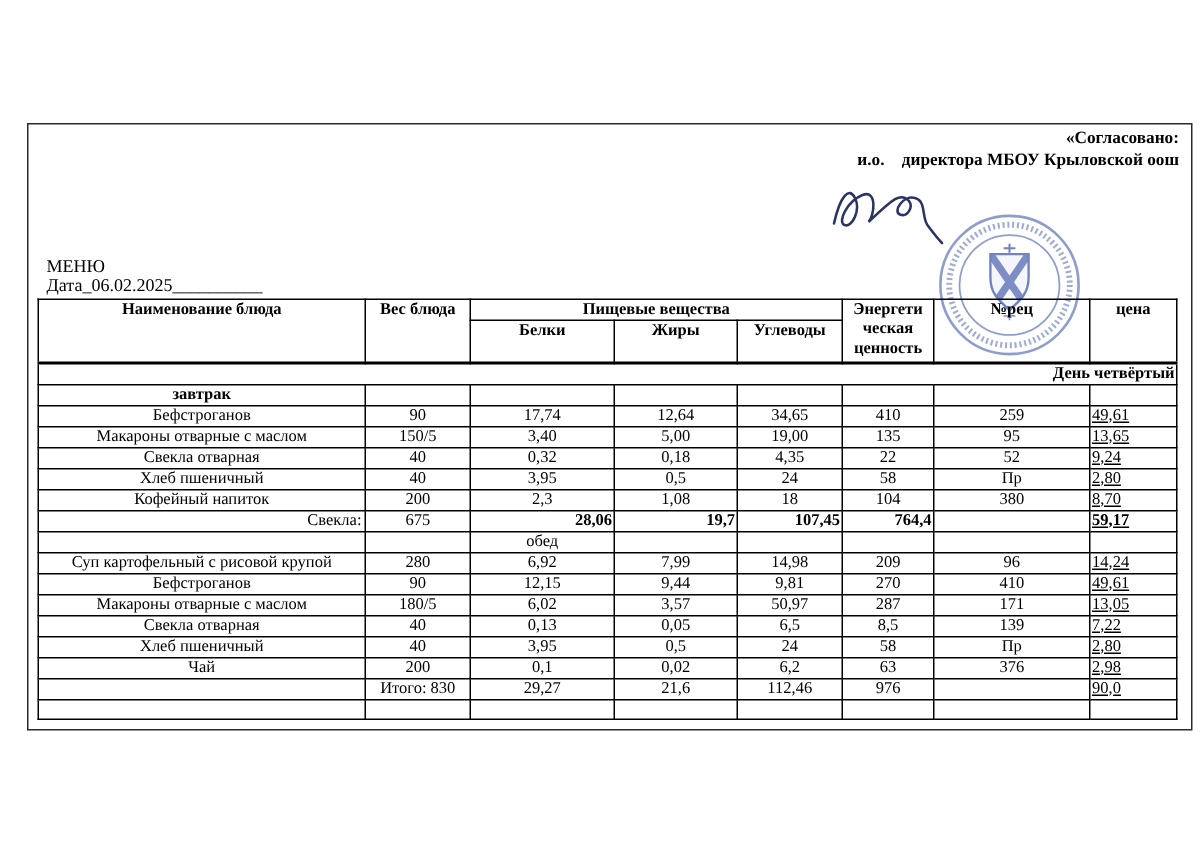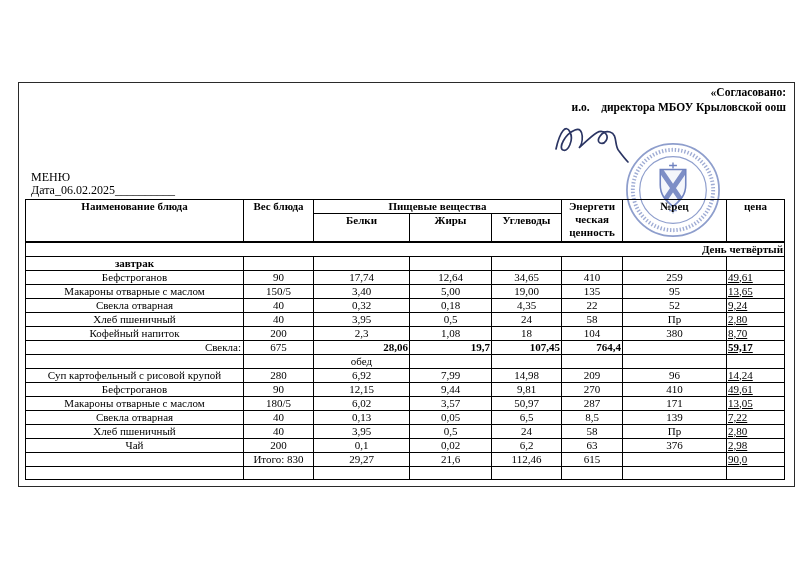--- a/index.html
+++ b/index.html
@@ -237,21 +237,21 @@
           <td class="c5">63</td>
           <td class="c6">376</td>
           <td class="c7">2,98</td>
         </tr>
         <tr class="kind-total2">
           <td class="c0"></td>
           <td class="c1">Итого: 830</td>
           <td class="c2">29,27</td>
           <td class="c3">21,6</td>
           <td class="c4">112,46</td>
-          <td class="c5">615</td>
+          <td class="c5">976</td>
           <td class="c6"></td>
           <td class="c7">90,0</td>
         </tr>
         <tr class="kind-empty">
           <td class="c0"></td>
           <td class="c1"></td>
           <td class="c2"></td>
           <td class="c3"></td>
           <td class="c4"></td>
           <td class="c5"></td>

